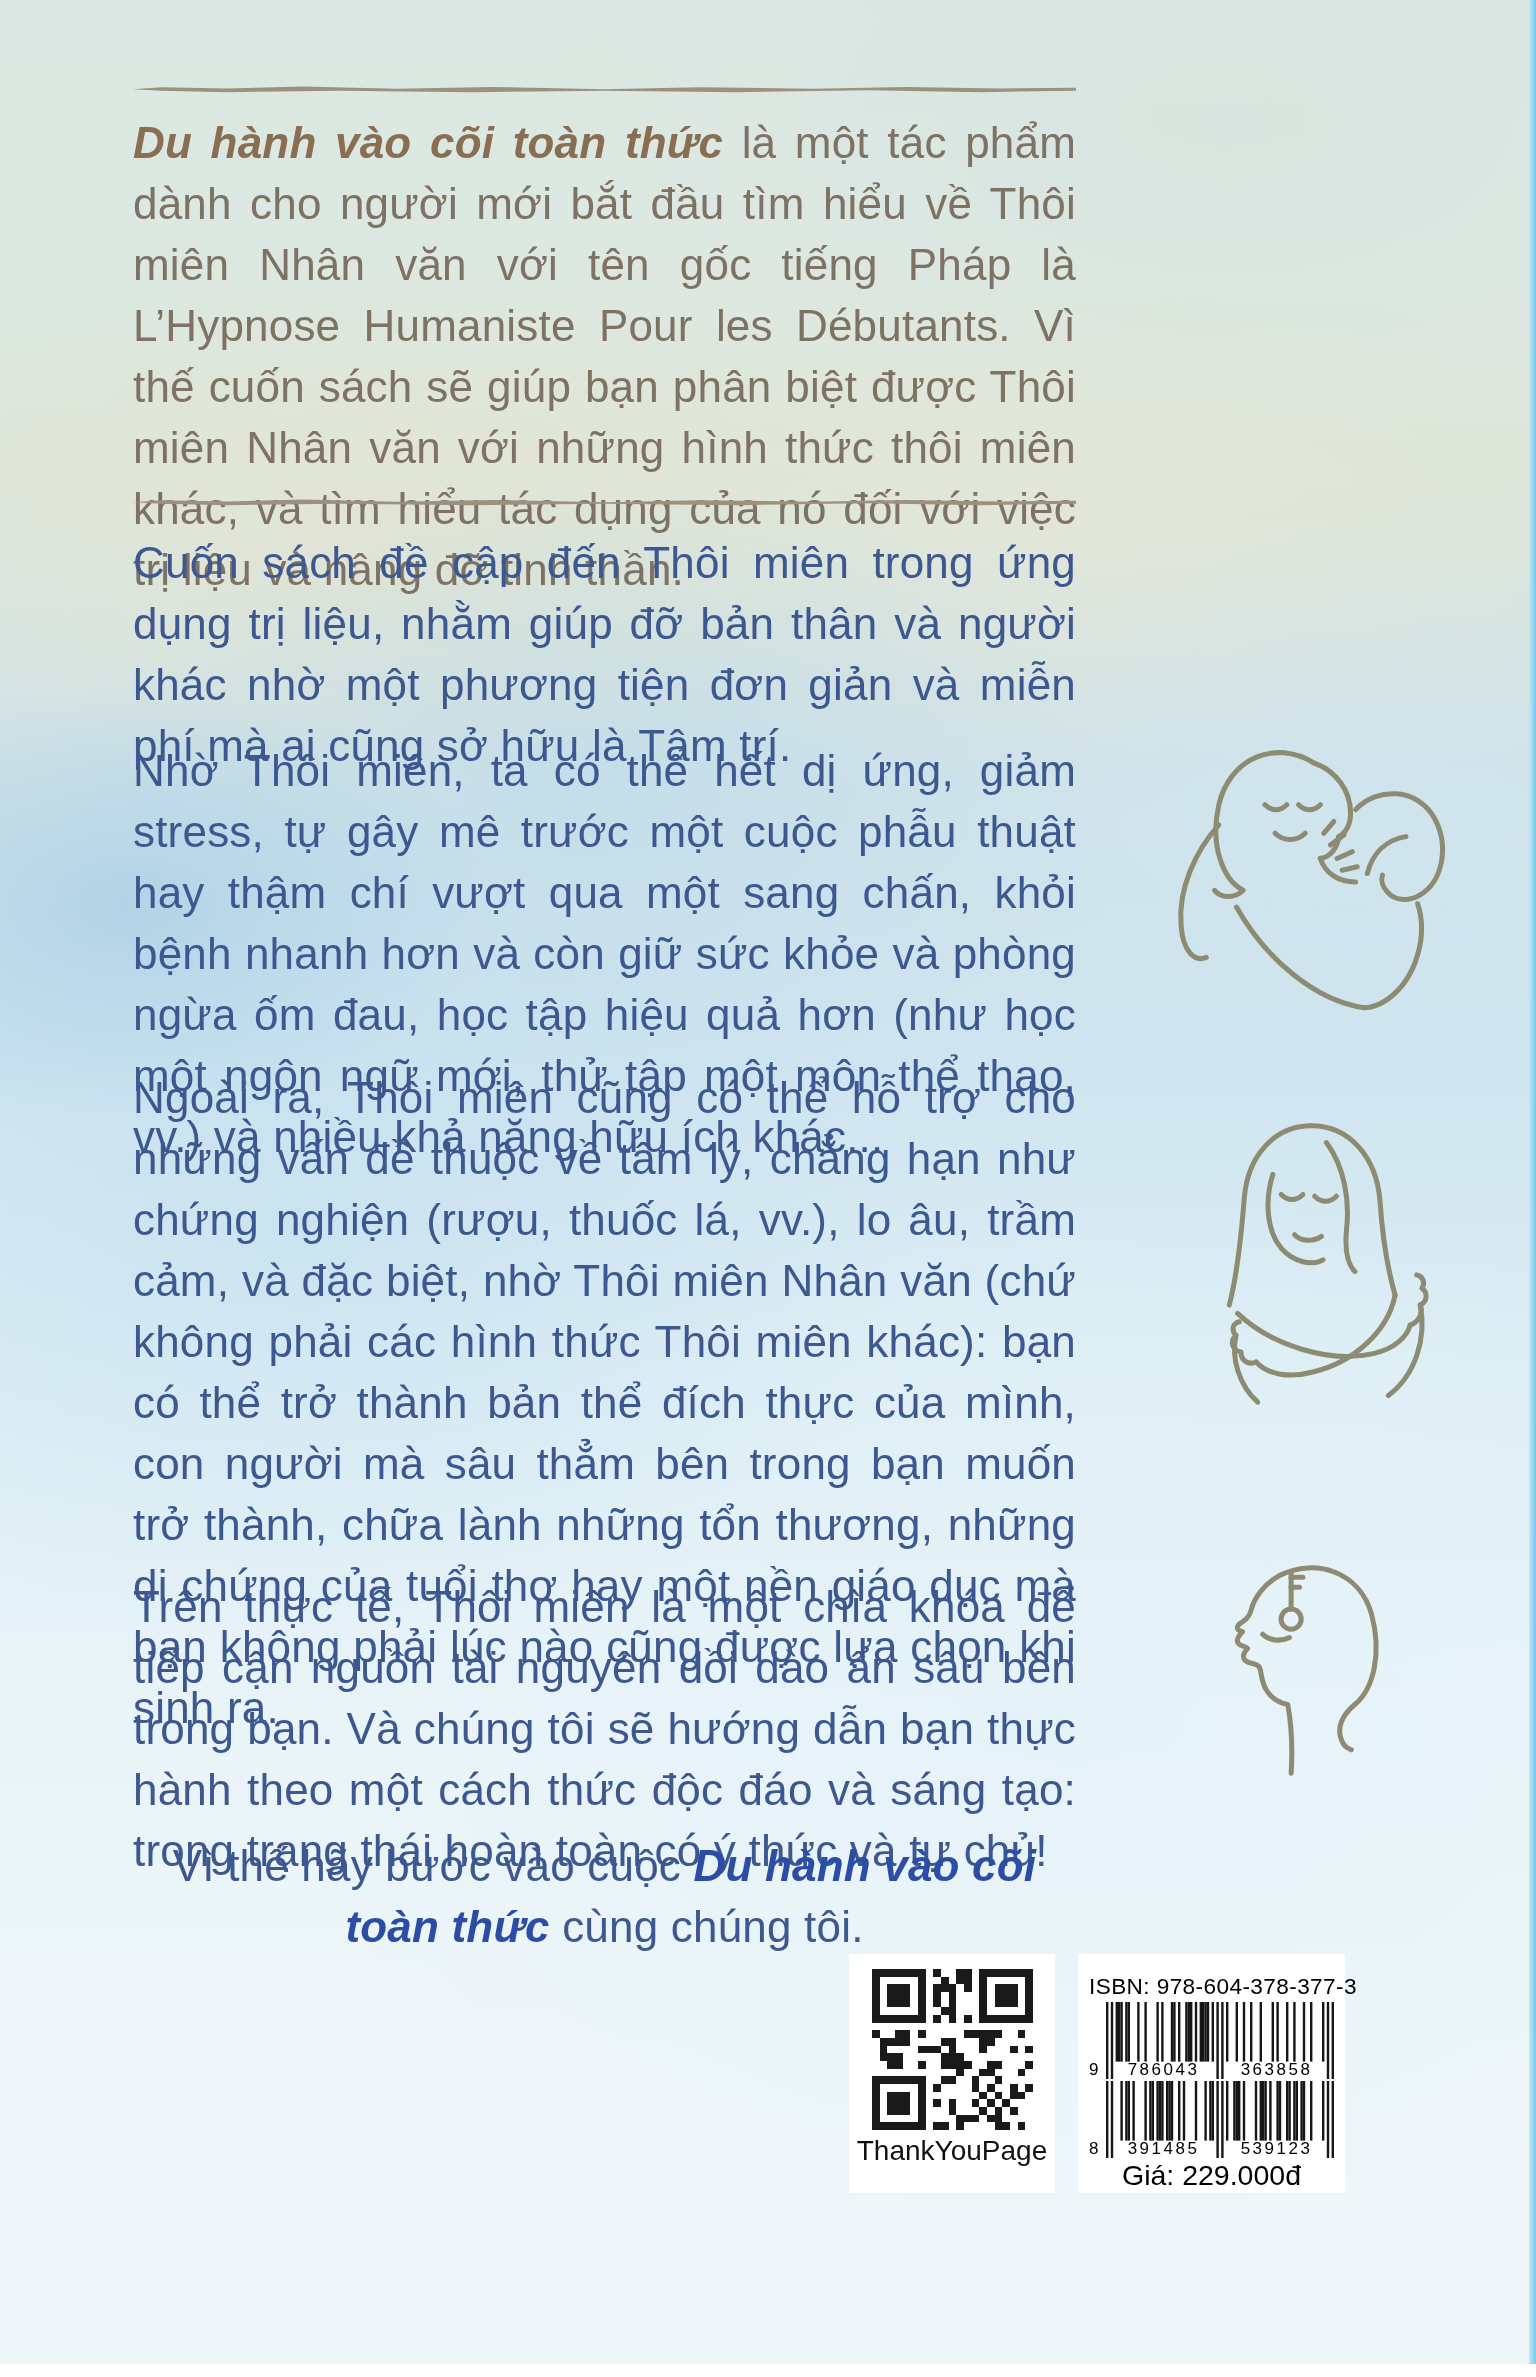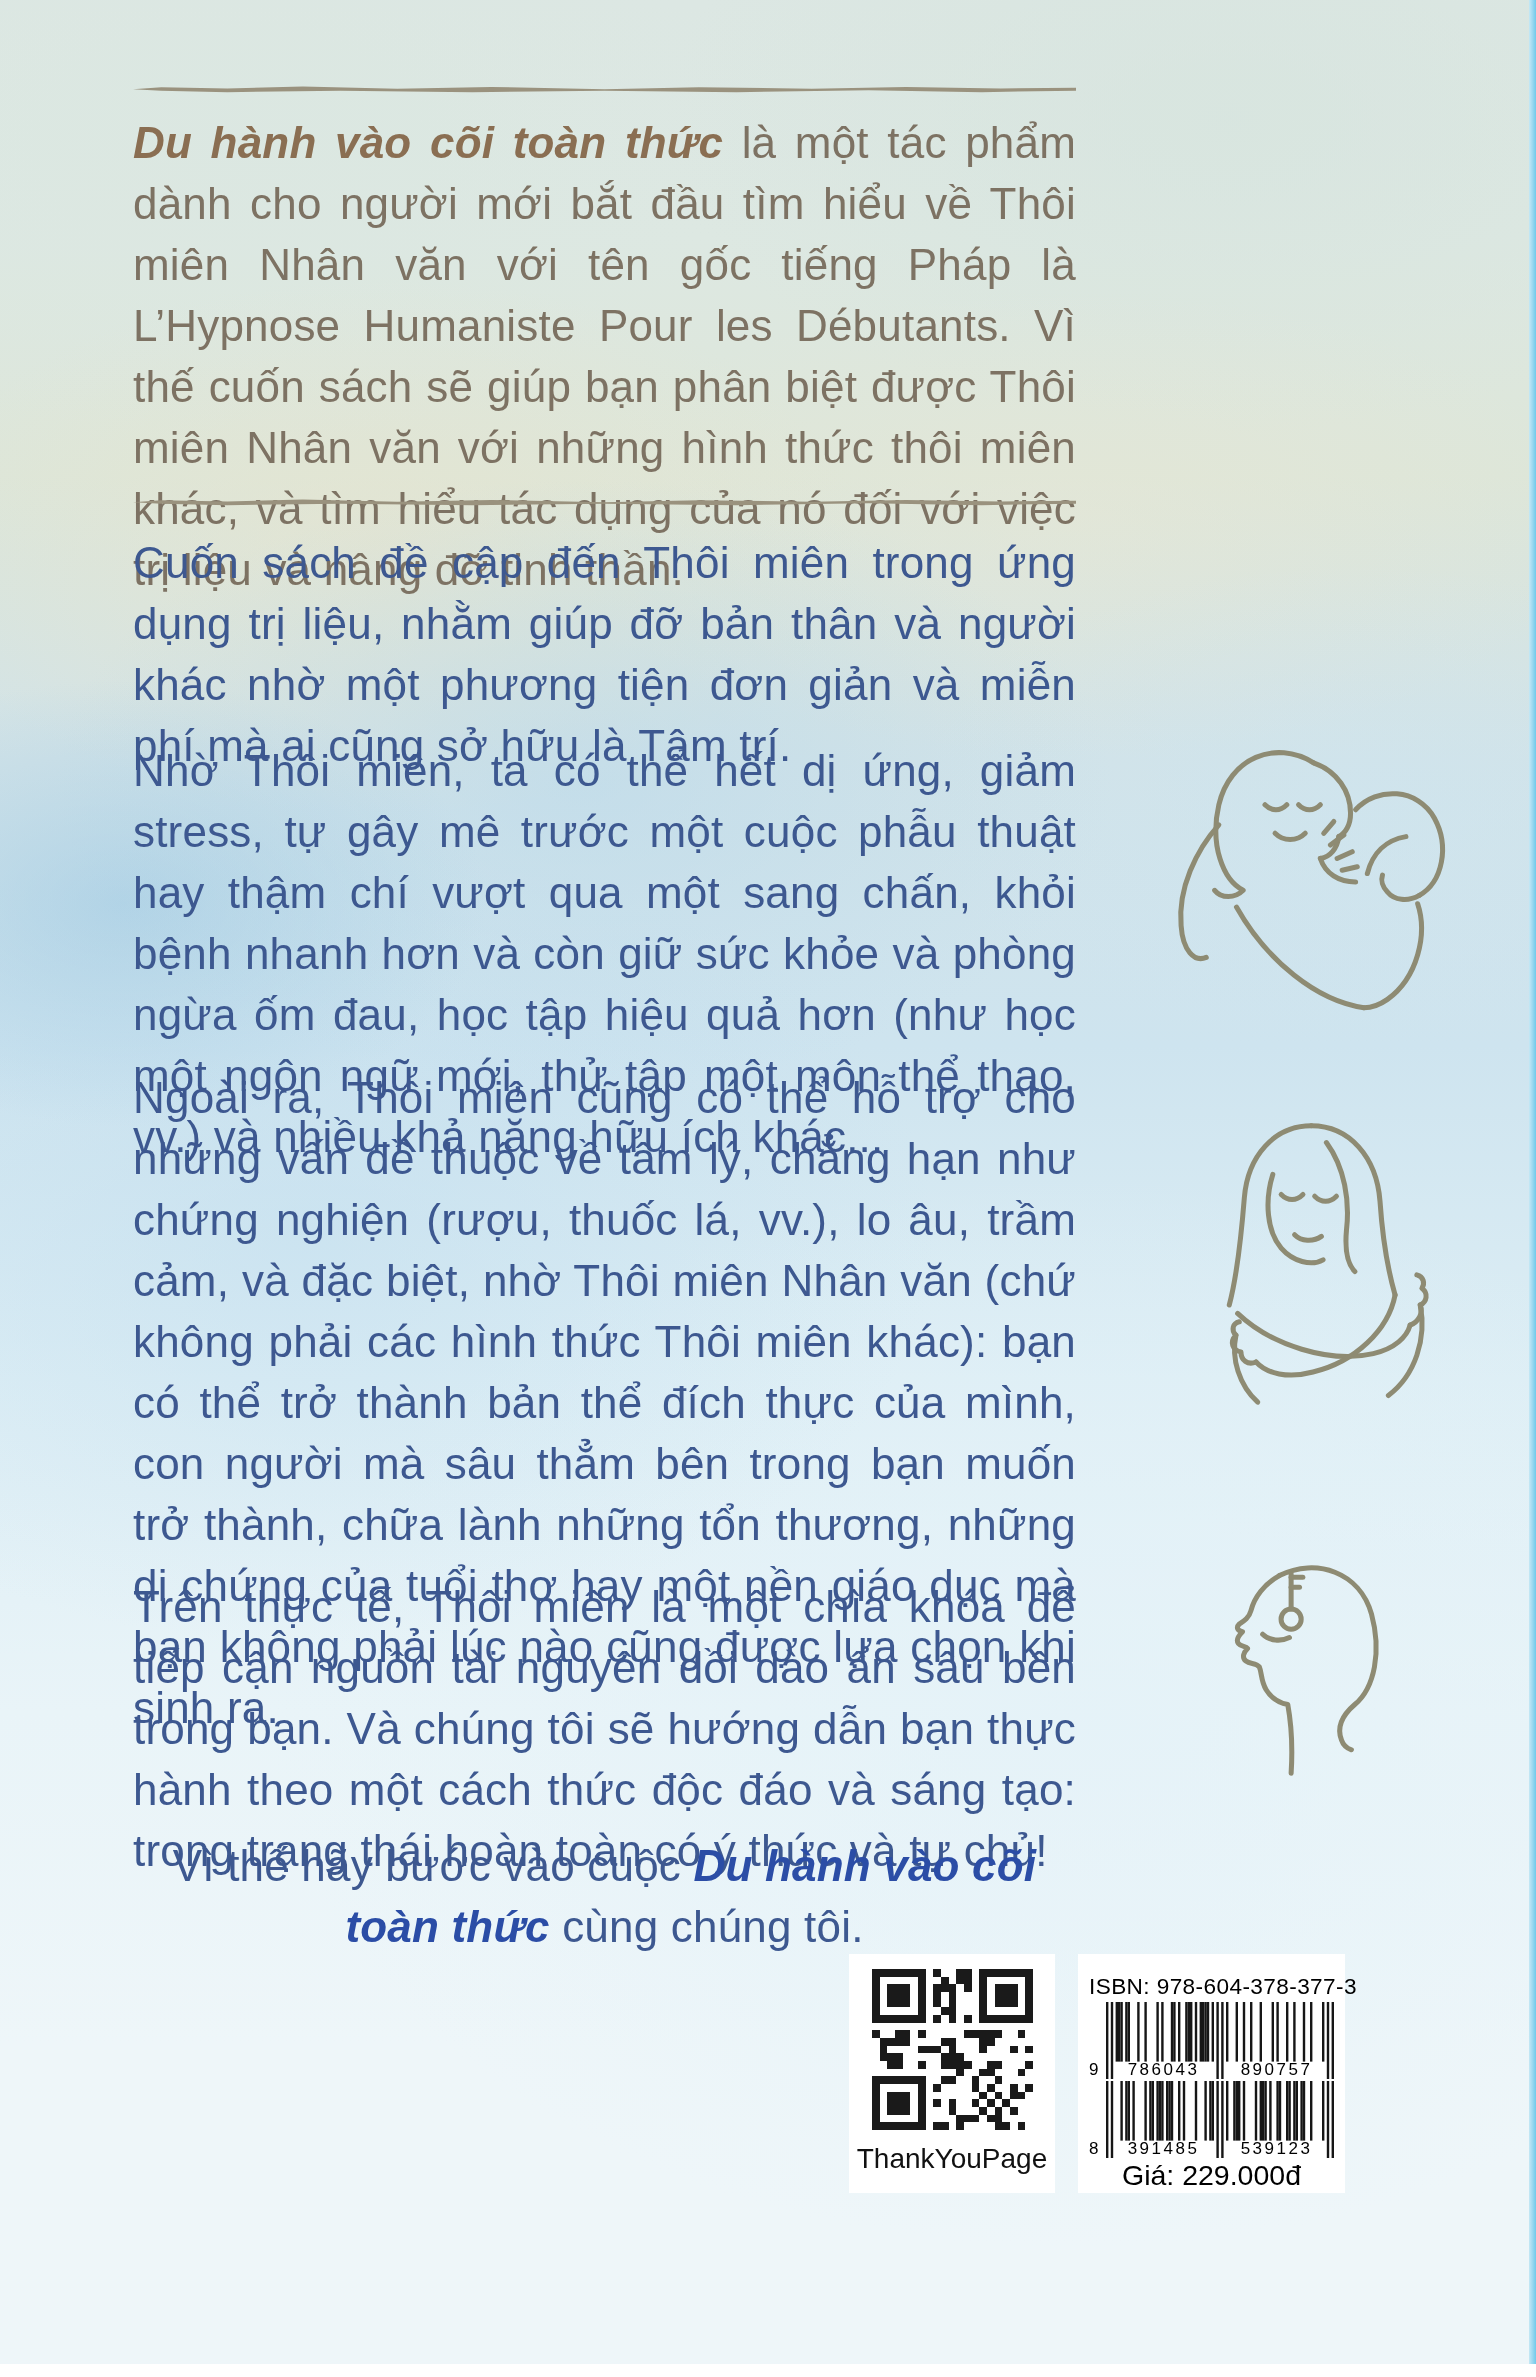--- a/index.html
+++ b/index.html
@@ -49,21 +49,21 @@
   .illus{ position:absolute; }
   .illus svg{ display:block; }
   .illus path, .illus circle{ fill:none; stroke:#8e8b73; stroke-width:6; stroke-linecap:round; stroke-linejoin:round; }
   .illus-strength{ left:1166px; top:709px; }
   .illus-selfhug{ left:1187px; top:1094px; }
   .illus-mindkey{ left:1199px; top:1535px; }
 
   .qr-box{ position:absolute; left:849px; top:1954px; width:206px; height:239px;
     background:#ffffff; text-align:center; padding-top:15px; }
   .qr-box svg{ width:161px; height:161px; fill:#1a1a1a; shape-rendering:crispEdges; }
-  .qr-caption{ margin-top:10px; font-size:28px; color:#111; }
+  .qr-caption{ margin-top:2px; font-size:28px; color:#111; }
 
   .barcode-box{ position:absolute; left:1078px; top:1954px; width:267px; height:239px;
     background:#ffffff; padding:20px 11px; text-align:center; }
   .isbn-label{ font-size:22.6px; color:#000; letter-spacing:0.4px; white-space:nowrap; }
   .ean{ position:relative; width:245px; height:78px; margin:1.7px auto 0 auto; }
   .ean svg{ position:absolute; left:17px; top:0; width:228px; height:77px; fill:#161616; }
   .ean .lead{ position:absolute; left:0; bottom:0; width:13.4px; font-size:17px; color:#000; text-align:left; }
   .ean .g1{ position:absolute; left:25px; bottom:0; width:99px; font-size:17px; letter-spacing:2.5px; color:#000; background:transparent; }
   .ean .g2{ position:absolute; left:138px; bottom:0; width:99px; font-size:17px; letter-spacing:2.5px; color:#000; }
   .price-label{ margin-top:0; font-size:28.5px; color:#000; }
@@ -382,21 +382,21 @@
           <rect x="75" y="0" width="1" height="24"></rect>
           <rect x="78" y="0" width="1" height="24"></rect>
           <rect x="82" y="0" width="1" height="24"></rect>
           <rect x="85" y="0" width="1" height="24"></rect>
           <rect x="90" y="0" width="1" height="24"></rect>
           <rect x="92" y="0" width="1" height="31"></rect>
           <rect x="94" y="0" width="1" height="31"></rect>
         </svg>
       <span class="lead">9</span>
       <span class="g1">786043</span>
-      <span class="g2">890757</span>
+      <span class="g2">363858</span>
     </div>
     <div class="ean">
       <svg viewBox="0 0 95 31" preserveAspectRatio="none">
           <rect x="0" y="0" width="1" height="31"></rect>
           <rect x="2" y="0" width="1" height="31"></rect>
           <rect x="6" y="0" width="1" height="24"></rect>
           <rect x="8" y="0" width="1" height="24"></rect>
           <rect x="9" y="0" width="1" height="24"></rect>
           <rect x="11" y="0" width="1" height="24"></rect>
           <rect x="16" y="0" width="1" height="24"></rect>

